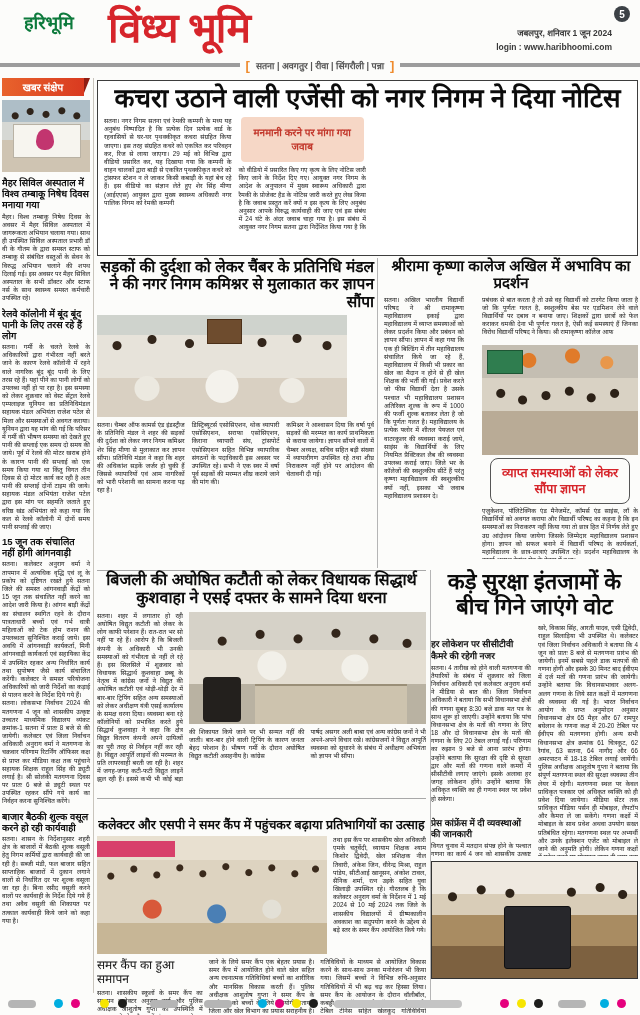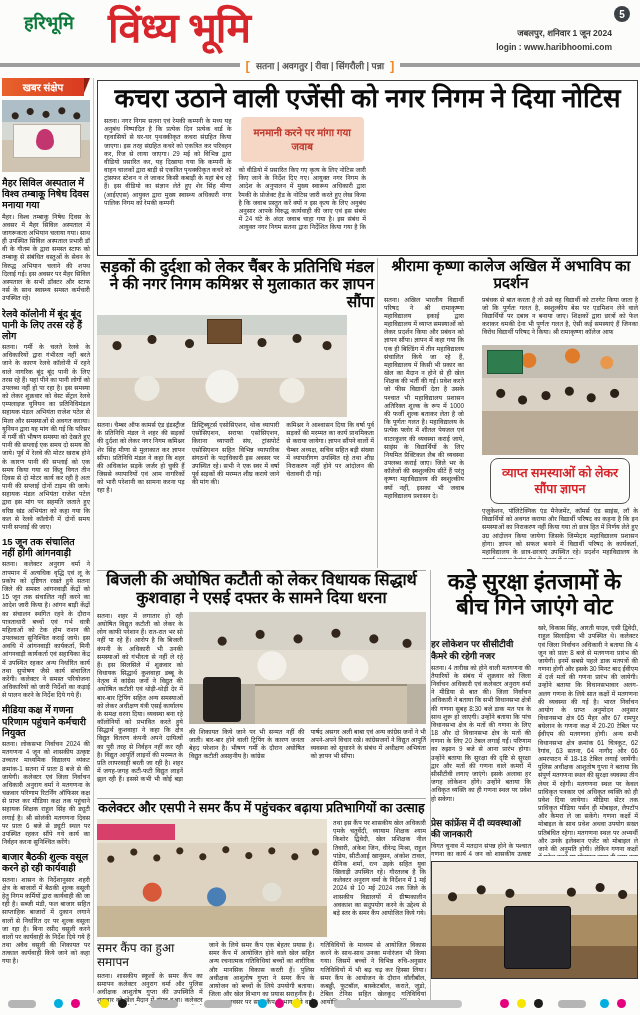--- a/index.html
+++ b/index.html
@@ -167,21 +167,21 @@
 
   
   .a5{left:430px;top:570px;width:208px;height:438px;border-left:1px solid #b5b5b5;}
   .a5 .headline{font-size:22px;}
   .a5-body{display:flex;gap:7px;height:232px;overflow:hidden;margin-top:5px;}
   .a5-col{flex:1;}
   .a5 h4{font-size:9px;font-weight:800;margin:15px 0 2px;line-height:1.25;color:#111;}
   .a5-photo{height:116px;border:1px solid #333;margin-top:5px;}
 
   
-  .a6{left:97px;top:798px;width:329px;height:200px;border-top:1px solid #a8a8a8;padding-top:2px;}
+  .a6{left:97px;top:798px;width:329px;height:200px;border-top:1px solid #a8a8a8;padding-top:19px;}
   .a6 .headline{font-size:12.5px;}
   .a6-row{display:flex;gap:6px;margin-top:4px;}
   .a6-photo{width:230px;height:118px;}
   .a6-rcol{flex:1;height:118px;overflow:hidden;}
   .a6-bottom{display:flex;gap:6px;margin-top:4px;height:64px;overflow:hidden;}
   .a6-bottom .bcol{flex:1;}
   .a6 h4{font-size:12px;font-weight:400;margin:0 0 2px;line-height:1.2;color:#111;}
 
   
   .marks{position:absolute;left:0;top:998px;right:0;height:12px;}
@@ -223,21 +223,20 @@
     </div>
     <div class="sb-item">
       <h3>रेलवे कॉलोनी में बूंद बूंद पानी के लिए तरस रहे हैं लोग</h3>
       <p>सतना। गर्मी के चलते रेलवे के अधिकारियों द्वारा गंभीरता नहीं बरते जाने के कारण रेलवे कॉलोनी में रहने वाले नागरिक बूंद बूंद पानी के लिए तरस रहे हैं। यहां पीने का पानी लोगों को उपलब्ध नहीं हो पा रहा है। इस समस्या को लेकर शुक्रवार को वेस्ट सेंट्रल रेलवे एम्पलाइज यूनियन का प्रतिनिधिमंडल सहायक मंडल अभियंता राजेश पटेल से मिला और समस्याओं से अवगत कराया। यूनियन द्वारा यह मांग की गई कि परिसर में गर्मी की भीषण समस्या को देखते हुए पानी की सप्लाई एक समय दो समय की जाये। पूर्व में रेलवे की मोटर खराब होने के कारण पानी की सप्लाई को एक समय किया गया था किंतु विगत तीन दिवस से दो मोटर कार्य कर रही है अतः पानी की सप्लाई दोनों टाइम की जाये। सहायक मंडल अभियंता राजेश पटेल द्वारा इस मांग पर सहमति जताते हुए वरिष्ठ खंड अभियंता को कहा गया कि कल से रेलवे कॉलोनी में दोनों समय पानी सप्लाई की जाए।</p>
     </div>
     <div class="sb-item">
       <h3>15 जून तक संचालित नहीं होंगी आंगनवाड़ी</h3>
       <p>सतना। कलेक्टर अनुराग वर्मा ने तापमान में अत्यधिक वृद्धि एवं लू के प्रकोप को दृष्टिगत रखते हुये सतना जिले की समस्त आंगनवाड़ी केंद्रों को 15 जून तक संचालित नहीं करने का आदेश जारी किया है। आंगन बाड़ी केंद्रों का संचालन स्थगित रहने के दौरान पात्रताधारी बच्चों एवं गर्भ धात्री महिलाओं को टेक होम राशन की उपलब्धता सुनिश्चित कराई जाये। इस अवधि में आंगनवाड़ी कार्यकर्ता, मिनी आंगनवाड़ी कार्यकर्ता एवं सहायिका केंद्र में उपस्थित रहकर अन्य निर्धारित कार्य तथा सुपोषण जैसे कार्य संचालित करेंगी। कलेक्टर ने समस्त परियोजना अधिकारियों को जारी निर्देशों का कड़ाई से पालन करने के निर्देश दिये गये हैं।</p>
     </div>
     <div class="sb-item">
-      <h3>मीडिया कक्ष में गणना परिणाम पहुंचाने कर्मचारी नियुक्त</h3>
       <p>सतना। लोकसभा निर्वाचन 2024 की मतगणना 4 जून को शासकीय उत्कृष्ट उच्चतर माध्यमिक विद्यालय व्यंकट क्रमांक-1 सतना में प्रातः 8 बजे से की जायेगी। कलेक्टर एवं जिला निर्वाचन अधिकारी अनुराग वर्मा ने मतगणना के चक्रवार परिणाम रिटर्निंग ऑफिसर कक्ष से प्राप्त कर मीडिया कक्ष तक पहुंचाने सहायक शिक्षक राहुल सिंह की ड्यूटी लगाई है। श्री सोलंकी मतगणना दिवस पर प्रातः 6 बजे से ड्यूटी स्थल पर उपस्थित रहकर सौंपे गये कार्य का निर्वहन करना सुनिश्चित करेंगे।</p>
     </div>
     <div class="sb-item">
       <h3>बाजार बैठकी शुल्क वसूल करने हो रही कार्यवाही</h3>
       <p>सतना। शासन के निर्देशानुसार शहरी क्षेत्र के बाजारों में बैठकी शुल्क वसूली हेतु निगम कर्मियों द्वारा कार्यवाही की जा रही है। सब्जी मंडी, फल बाजार सहित साप्ताहिक बाजारों में दुकान लगाने वालों से निर्धारित दर पर शुल्क वसूला जा रहा है। बिना रसीद वसूली करने वालों पर कार्यवाही के निर्देश दिये गये हैं तथा अवैध वसूली की शिकायत पर तत्काल कार्यवाही किये जाने को कहा गया है।</p>
     </div>
   </aside>
 
   <section class="art a1">
     <h1 class="headline">कचरा उठाने वाली एजेंसी को नगर निगम ने दिया नोटिस</h1>

